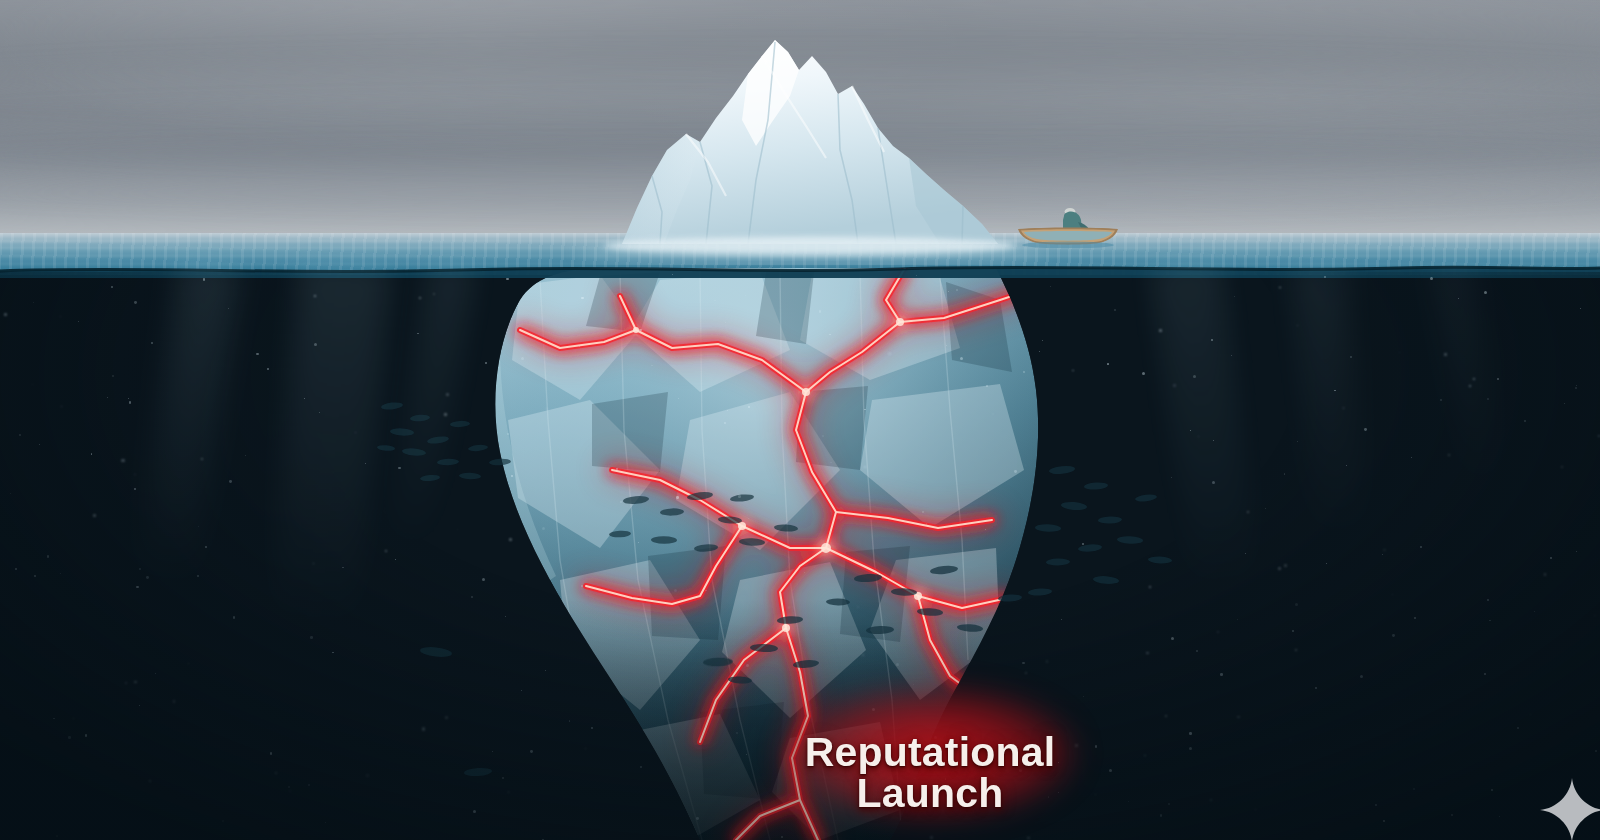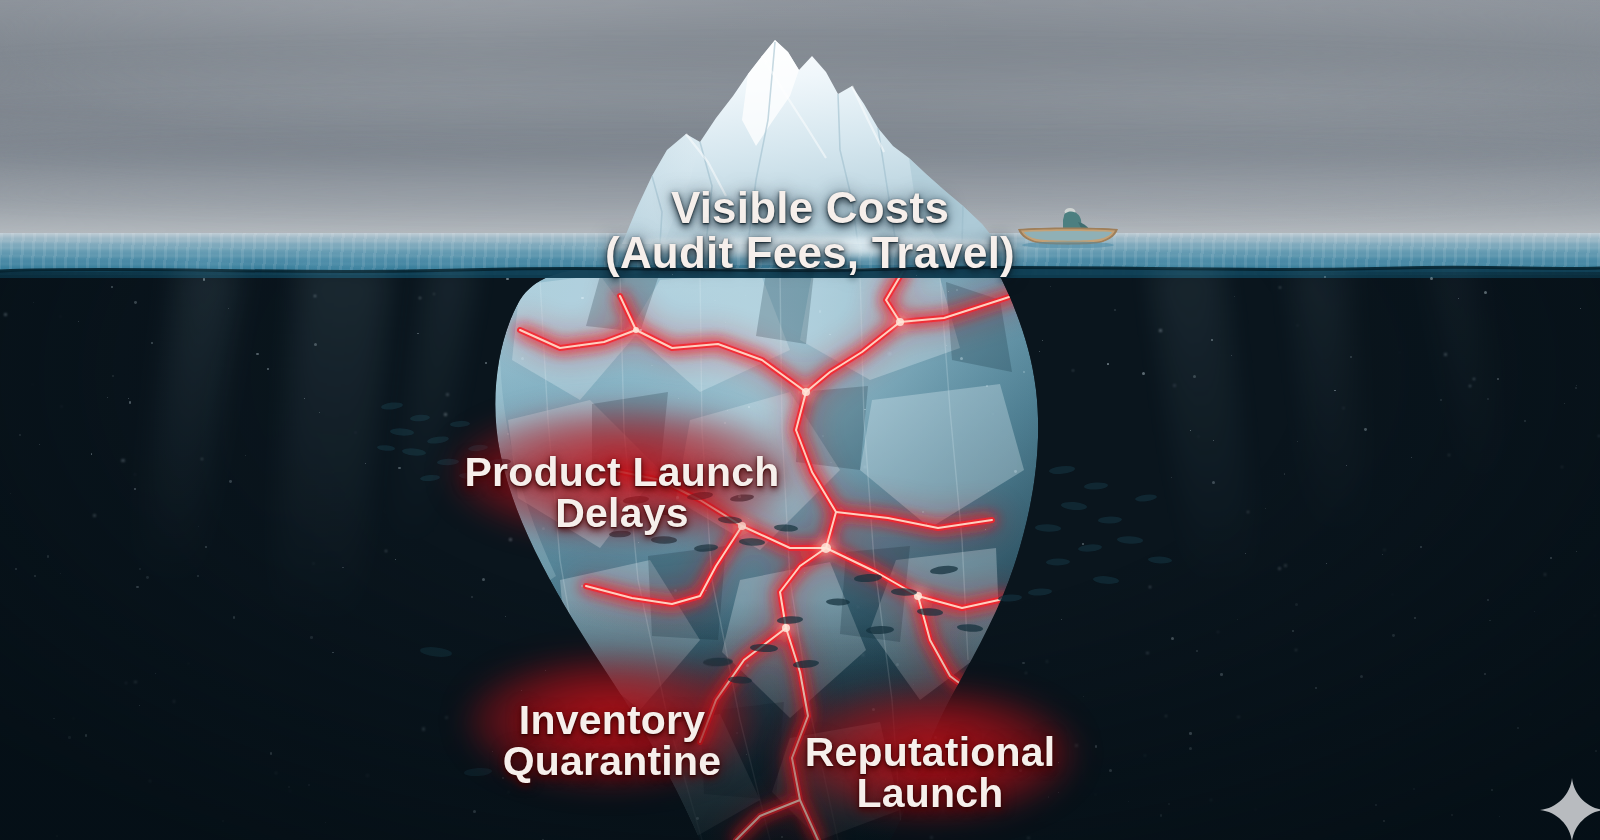--- a/index.html
+++ b/index.html
@@ -647,41 +647,23 @@
 
     <path d="M6,27 C18,26 40,25.5 56,25.5 C74,25.5 96,26 106,27
              C104,34 96,40 84,41.5 C70,43 42,43 28,41.5 C16,40 8,34 6,27 Z" fill="#9f7f5a"></path>
     <path d="M9,28.5 C22,27.6 42,27.2 56,27.2 C72,27.2 92,27.6 103,28.5
              C101,33.5 94,38.5 84,39.8 C70,41.2 42,41.2 28,39.8 C18,38.5 11,33.5 9,28.5 Z" fill="#c4a277"></path>
     <path d="M12,30 C24,29.4 42,29 56,29 C72,29 90,29.4 100,30
              C98.6,33 93,36.4 84,37.6 C70,39 42,39 28,37.6 C19,36.4 13.4,33 12,30 Z" fill="#8fb0b6"></path>
     <ellipse cx="56" cy="43" rx="46" ry="3.4" fill="#4e8da8" opacity=".55"></ellipse>
   </svg>
 
-  <div class="lbl title-lbl" style="left:600px;top:141px;width:420px;">
-    <span class="txt">Visible Costs
-(Audit Fees, Travel)</span>
-  </div>
-
-  <div class="lbl red-lbl" style="left:452px;top:368px;width:340px;">
-    <span class="glow" style="width:340px;height:130px;
-          background:radial-gradient(ellipse at center, rgba(200,20,28,.90) 0%, rgba(178,16,24,.66) 42%, rgba(150,12,20,.30) 68%, rgba(120,10,18,0) 88%);
-          filter:blur(14px);"></span>
-    <span class="txt">Product Launch
-Delays</span>
-  </div>
-
-
-  <div class="lbl red-lbl" style="left:478px;top:616px;width:268px;">
-    <span class="glow" style="width:290px;height:130px;
-          background:radial-gradient(ellipse at center, rgba(200,20,28,.90) 0%, rgba(178,16,24,.66) 42%, rgba(150,12,20,.30) 68%, rgba(120,10,18,0) 88%);
-          filter:blur(14px);"></span>
-    <span class="txt">Inventory
-Quarantine</span>
-  </div>
+
+
+
 
   <div class="lbl red-lbl" style="left:800px;top:648px;width:260px;">
     <span class="glow" style="width:290px;height:132px;
           background:radial-gradient(ellipse at center, rgba(200,20,28,.90) 0%, rgba(178,16,24,.66) 42%, rgba(150,12,20,.30) 68%, rgba(120,10,18,0) 88%);
           filter:blur(14px);"></span>
     <span class="txt">Reputational
 Launch</span>
   </div>
 
   <svg class="sparkle" style="left:1540px;top:778px;width:64px;height:64px" viewBox="0 0 64 64">

